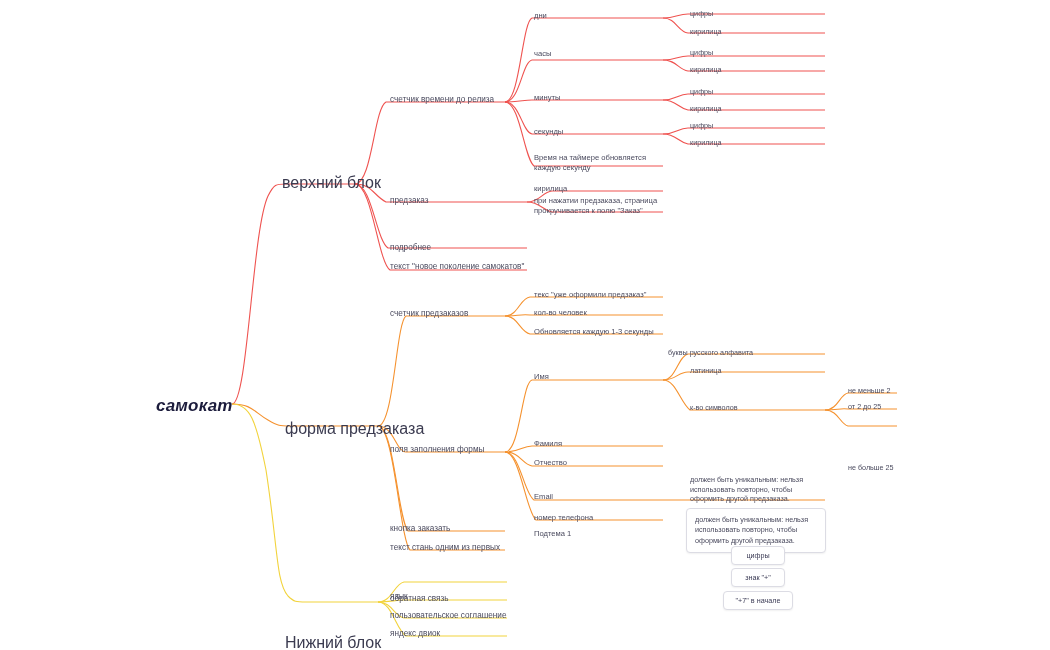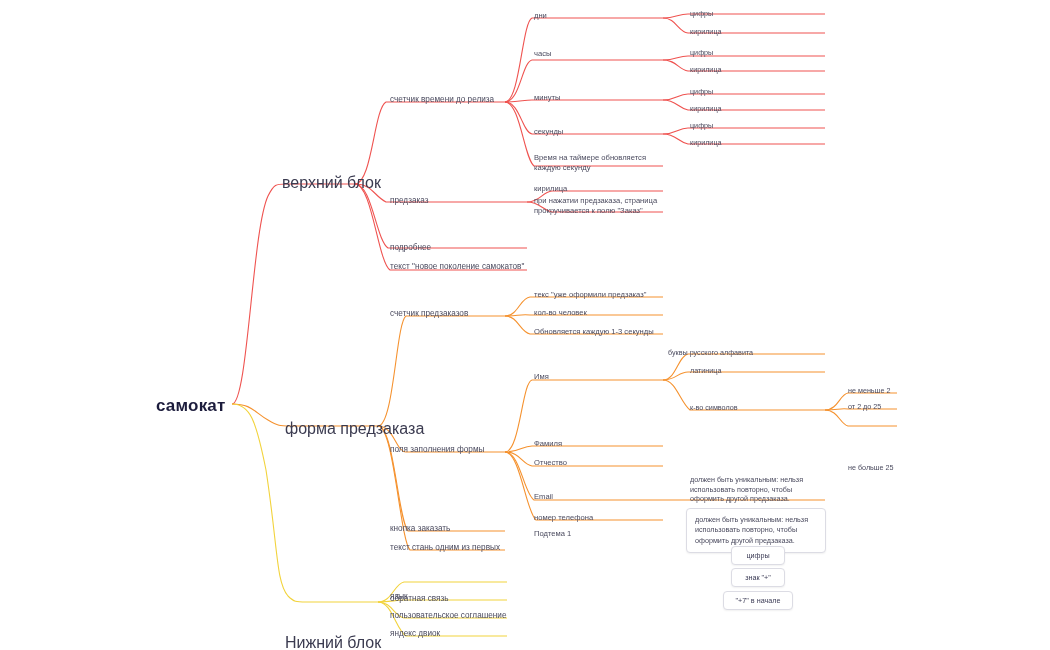--- a/index.html
+++ b/index.html
@@ -34,20 +34,21 @@
     line-height: 1.32;
   }
   .node.wrap {
     white-space: normal;
   }
   .root-node {
     font-size: 17px;
     font-weight: bold;
     color: #1c1c3c;
     letter-spacing: .2px;
+    font-style: italic;
   }
   .lvl1 {
     font-size: 16px;
     color: #3b3b50;
   }
   .lvl2 {
     font-size: 8.2px;
     color: #4a4a5e;
   }
   .lvl3 {

